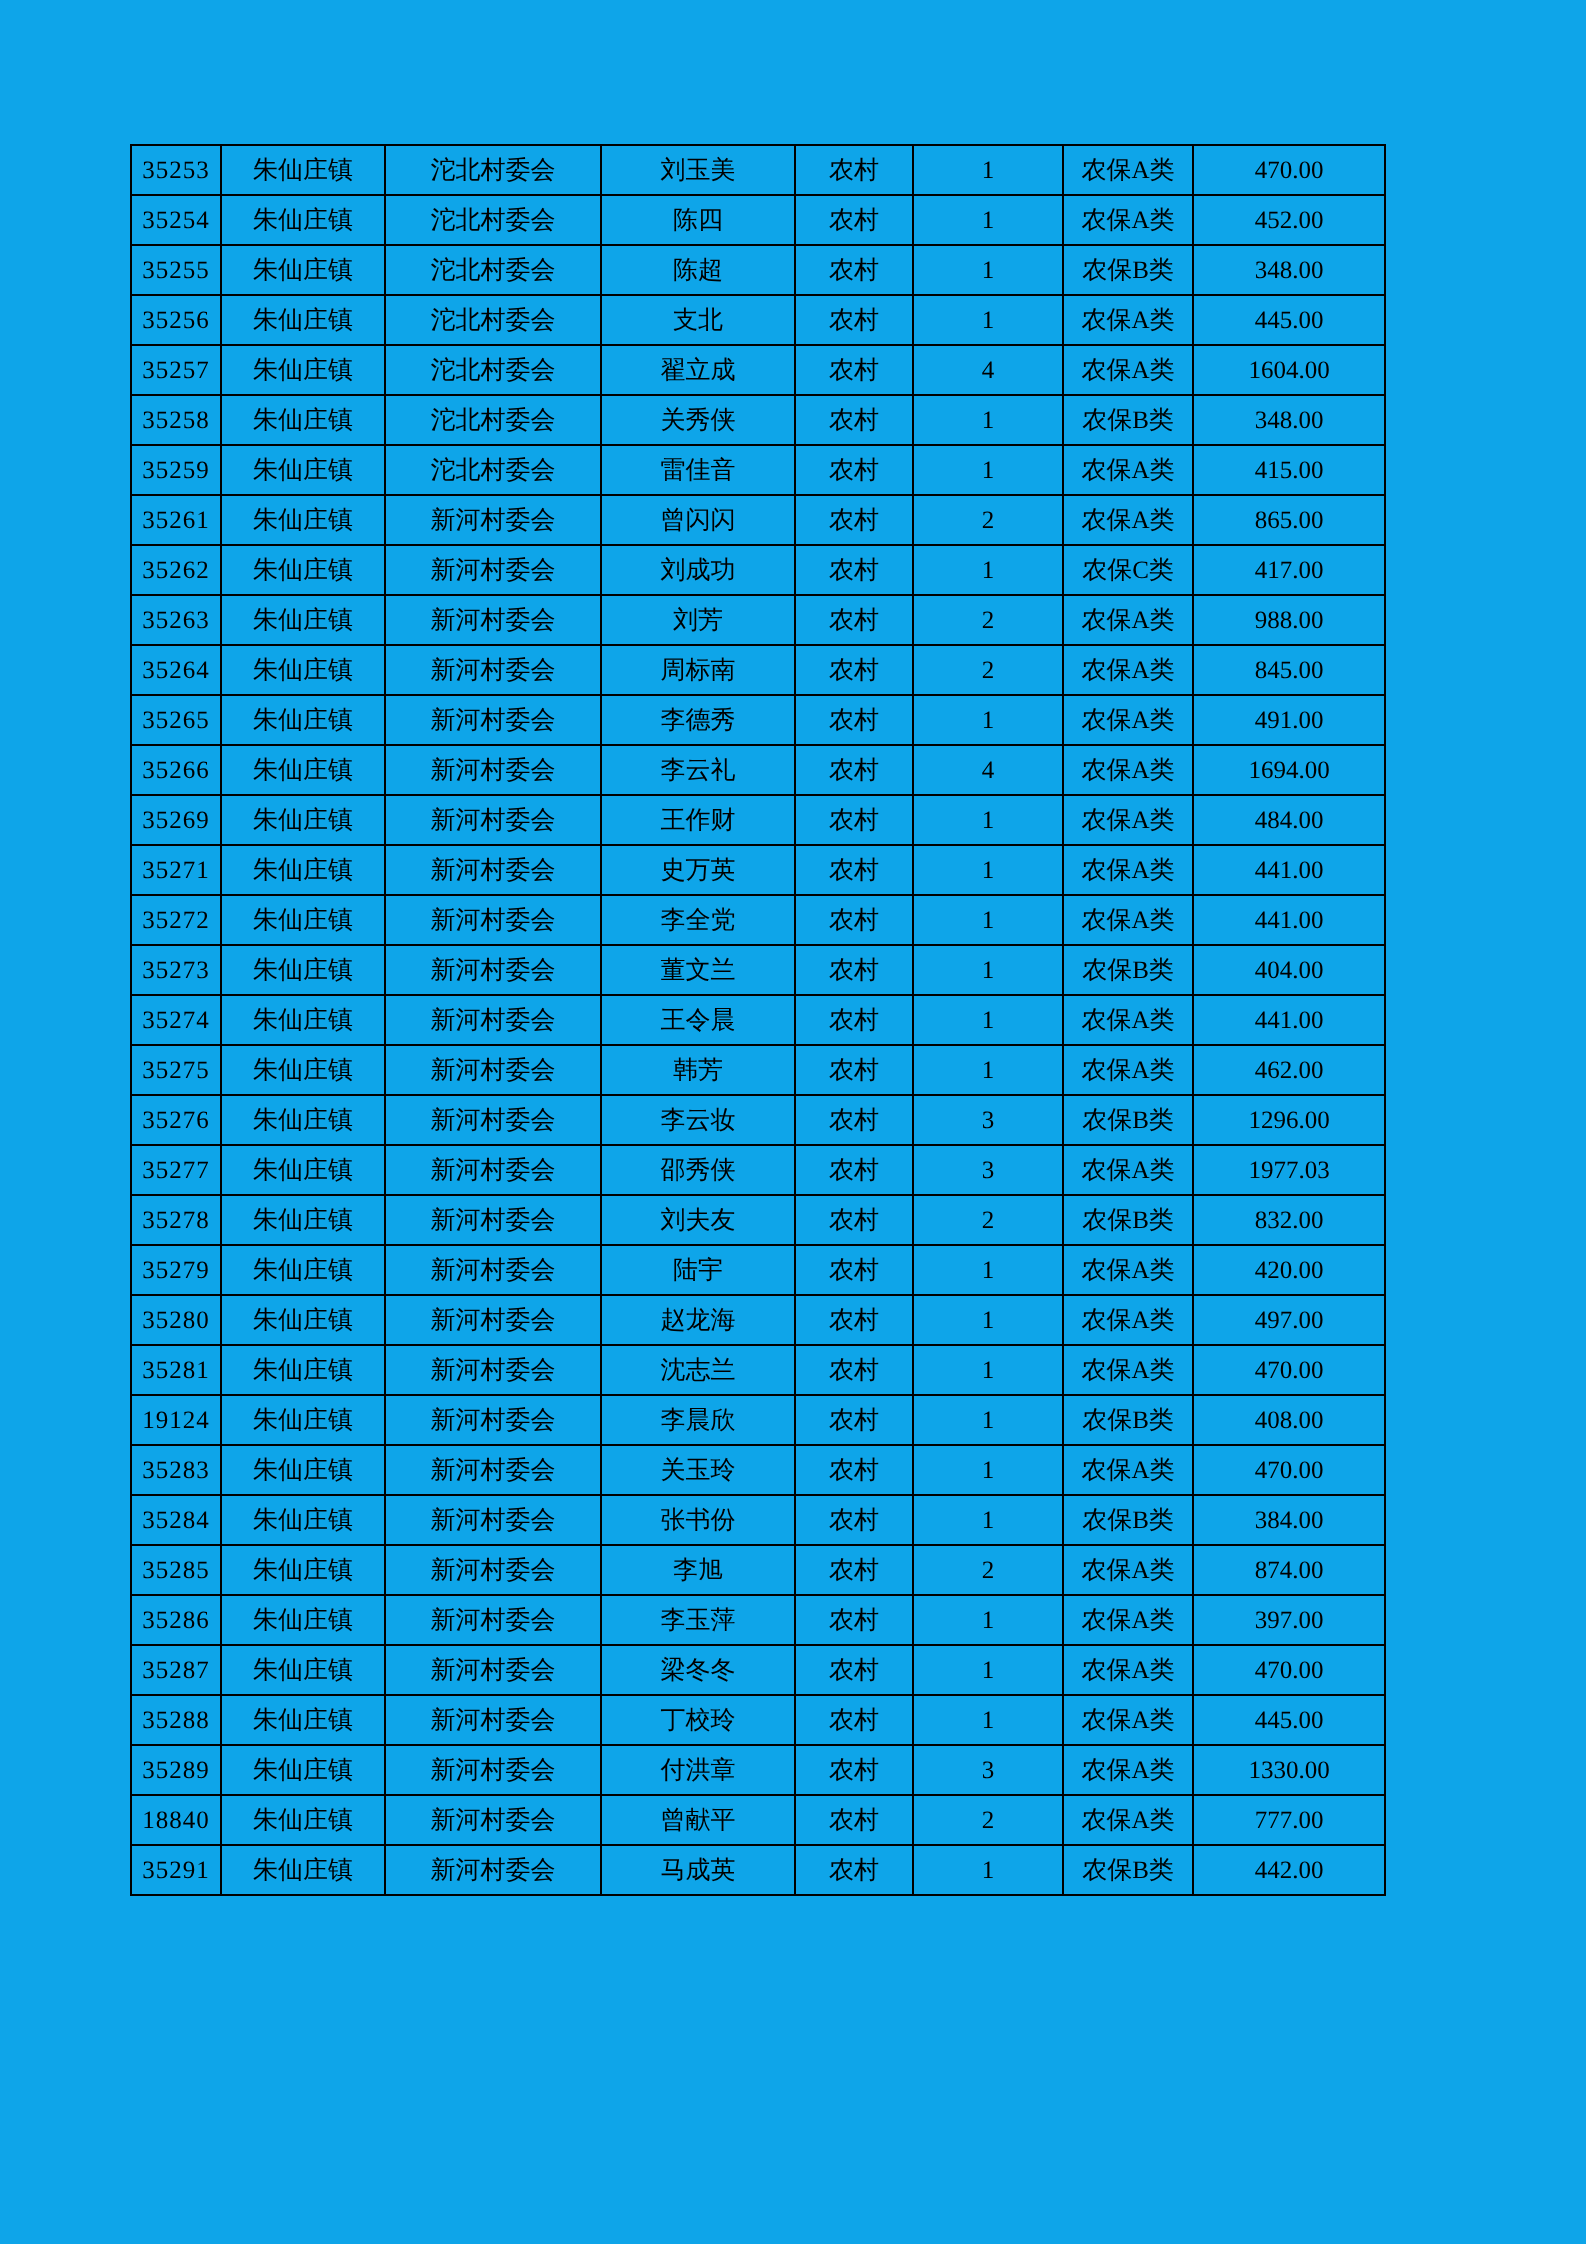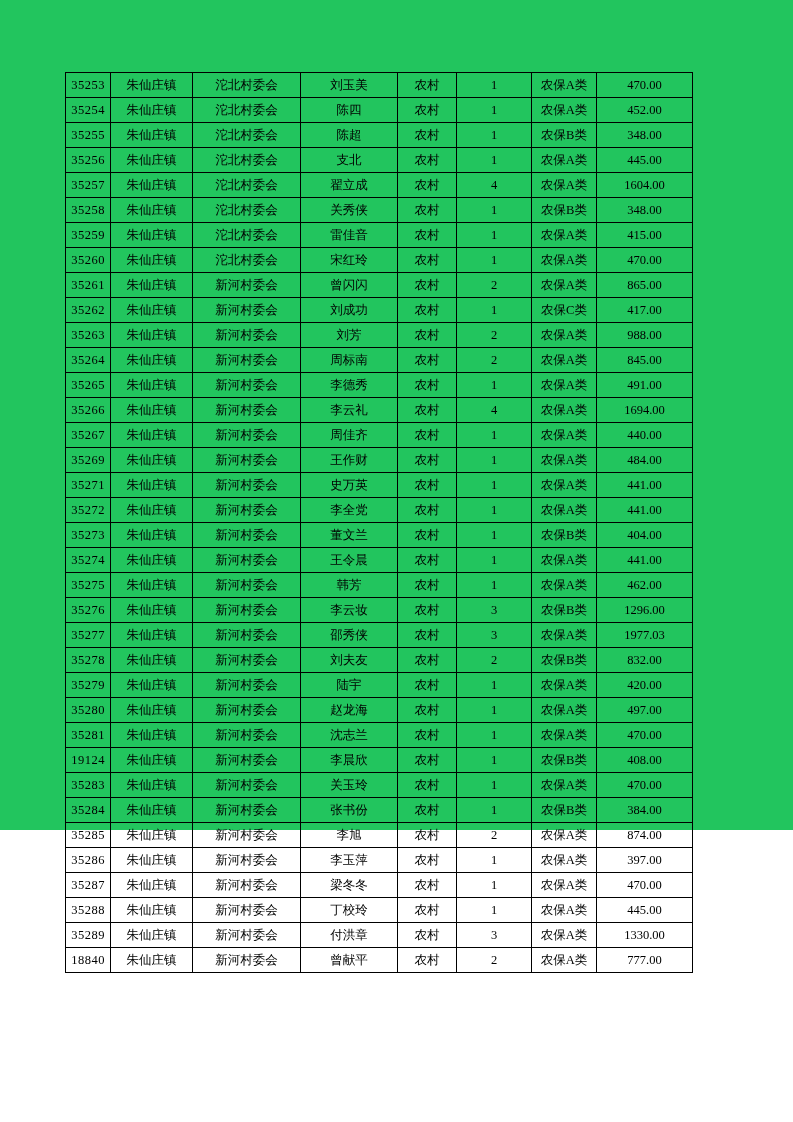--- a/index.html
+++ b/index.html
@@ -12,22 +12,22 @@
     height: 1122px;
     position: relative;
     font-family: "Liberation Serif", "DejaVu Serif", serif;
     color: #000000;
   }
   .sheet {
     position: absolute;
     left: 0;
     top: 0;
     width: 793px;
-    height: 830px;
-    background: #22c55e;
+    height: 1122px;
+    background: #0ea5e9;
   }
   table.subsidy {
     position: absolute;
     left: 65px;
     top: 72px;
     border-collapse: collapse;
     table-layout: fixed;
     width: 627px;
     font-size: 12.5px;
   }
@@ -137,30 +137,20 @@
           <td class="col-id">35259</td>
           <td class="col-town">朱仙庄镇</td>
           <td class="col-village">沱北村委会</td>
           <td class="col-name">雷佳音</td>
           <td class="col-type">农村</td>
           <td class="col-count">1</td>
           <td class="col-category">农保A类</td>
           <td class="col-amount">415.00</td>
         </tr>
         <tr>
-          <td class="col-id">35260</td>
-          <td class="col-town">朱仙庄镇</td>
-          <td class="col-village">沱北村委会</td>
-          <td class="col-name">宋红玲</td>
-          <td class="col-type">农村</td>
-          <td class="col-count">1</td>
-          <td class="col-category">农保A类</td>
-          <td class="col-amount">470.00</td>
-        </tr>
-        <tr>
           <td class="col-id">35261</td>
           <td class="col-town">朱仙庄镇</td>
           <td class="col-village">新河村委会</td>
           <td class="col-name">曾闪闪</td>
           <td class="col-type">农村</td>
           <td class="col-count">2</td>
           <td class="col-category">农保A类</td>
           <td class="col-amount">865.00</td>
         </tr>
         <tr>
@@ -207,30 +197,20 @@
           <td class="col-id">35266</td>
           <td class="col-town">朱仙庄镇</td>
           <td class="col-village">新河村委会</td>
           <td class="col-name">李云礼</td>
           <td class="col-type">农村</td>
           <td class="col-count">4</td>
           <td class="col-category">农保A类</td>
           <td class="col-amount">1694.00</td>
         </tr>
         <tr>
-          <td class="col-id">35267</td>
-          <td class="col-town">朱仙庄镇</td>
-          <td class="col-village">新河村委会</td>
-          <td class="col-name">周佳齐</td>
-          <td class="col-type">农村</td>
-          <td class="col-count">1</td>
-          <td class="col-category">农保A类</td>
-          <td class="col-amount">440.00</td>
-        </tr>
-        <tr>
           <td class="col-id">35269</td>
           <td class="col-town">朱仙庄镇</td>
           <td class="col-village">新河村委会</td>
           <td class="col-name">王作财</td>
           <td class="col-type">农村</td>
           <td class="col-count">1</td>
           <td class="col-category">农保A类</td>
           <td class="col-amount">484.00</td>
         </tr>
         <tr>
@@ -425,16 +405,26 @@
         </tr>
         <tr>
           <td class="col-id">18840</td>
           <td class="col-town">朱仙庄镇</td>
           <td class="col-village">新河村委会</td>
           <td class="col-name">曾献平</td>
           <td class="col-type">农村</td>
           <td class="col-count">2</td>
           <td class="col-category">农保A类</td>
           <td class="col-amount">777.00</td>
+        </tr>
+        <tr>
+          <td class="col-id">35291</td>
+          <td class="col-town">朱仙庄镇</td>
+          <td class="col-village">新河村委会</td>
+          <td class="col-name">马成英</td>
+          <td class="col-type">农村</td>
+          <td class="col-count">1</td>
+          <td class="col-category">农保B类</td>
+          <td class="col-amount">442.00</td>
         </tr>
       </tbody>
   </table>
 </div>
 
 </body></html>

